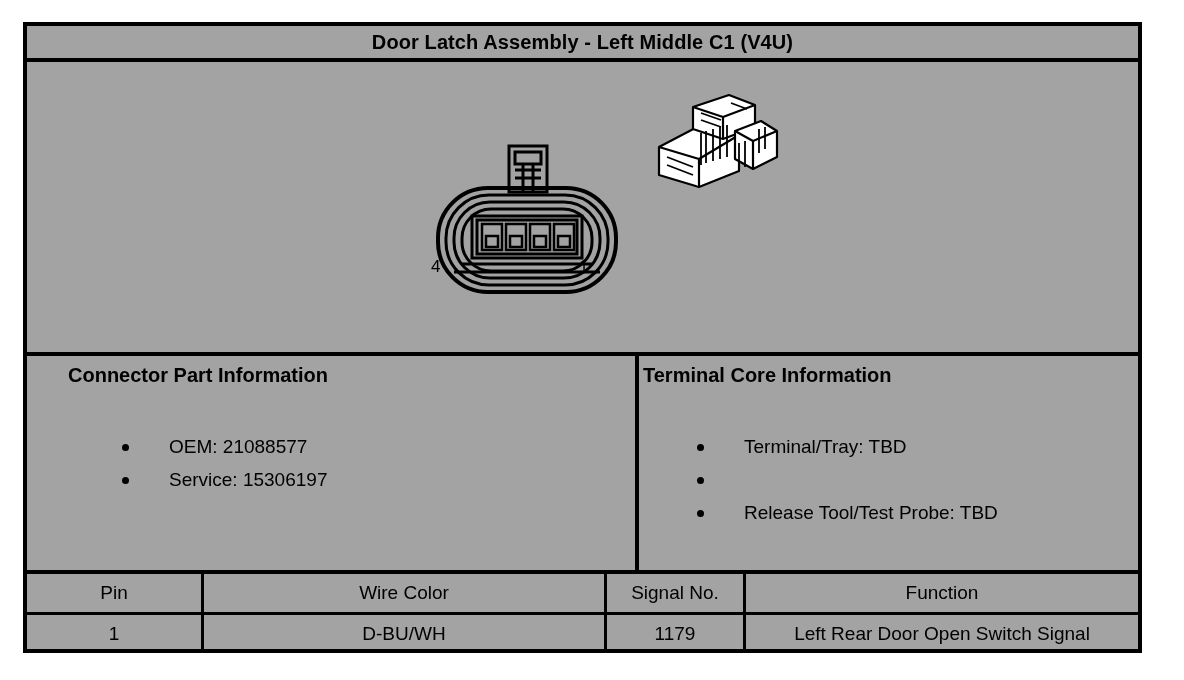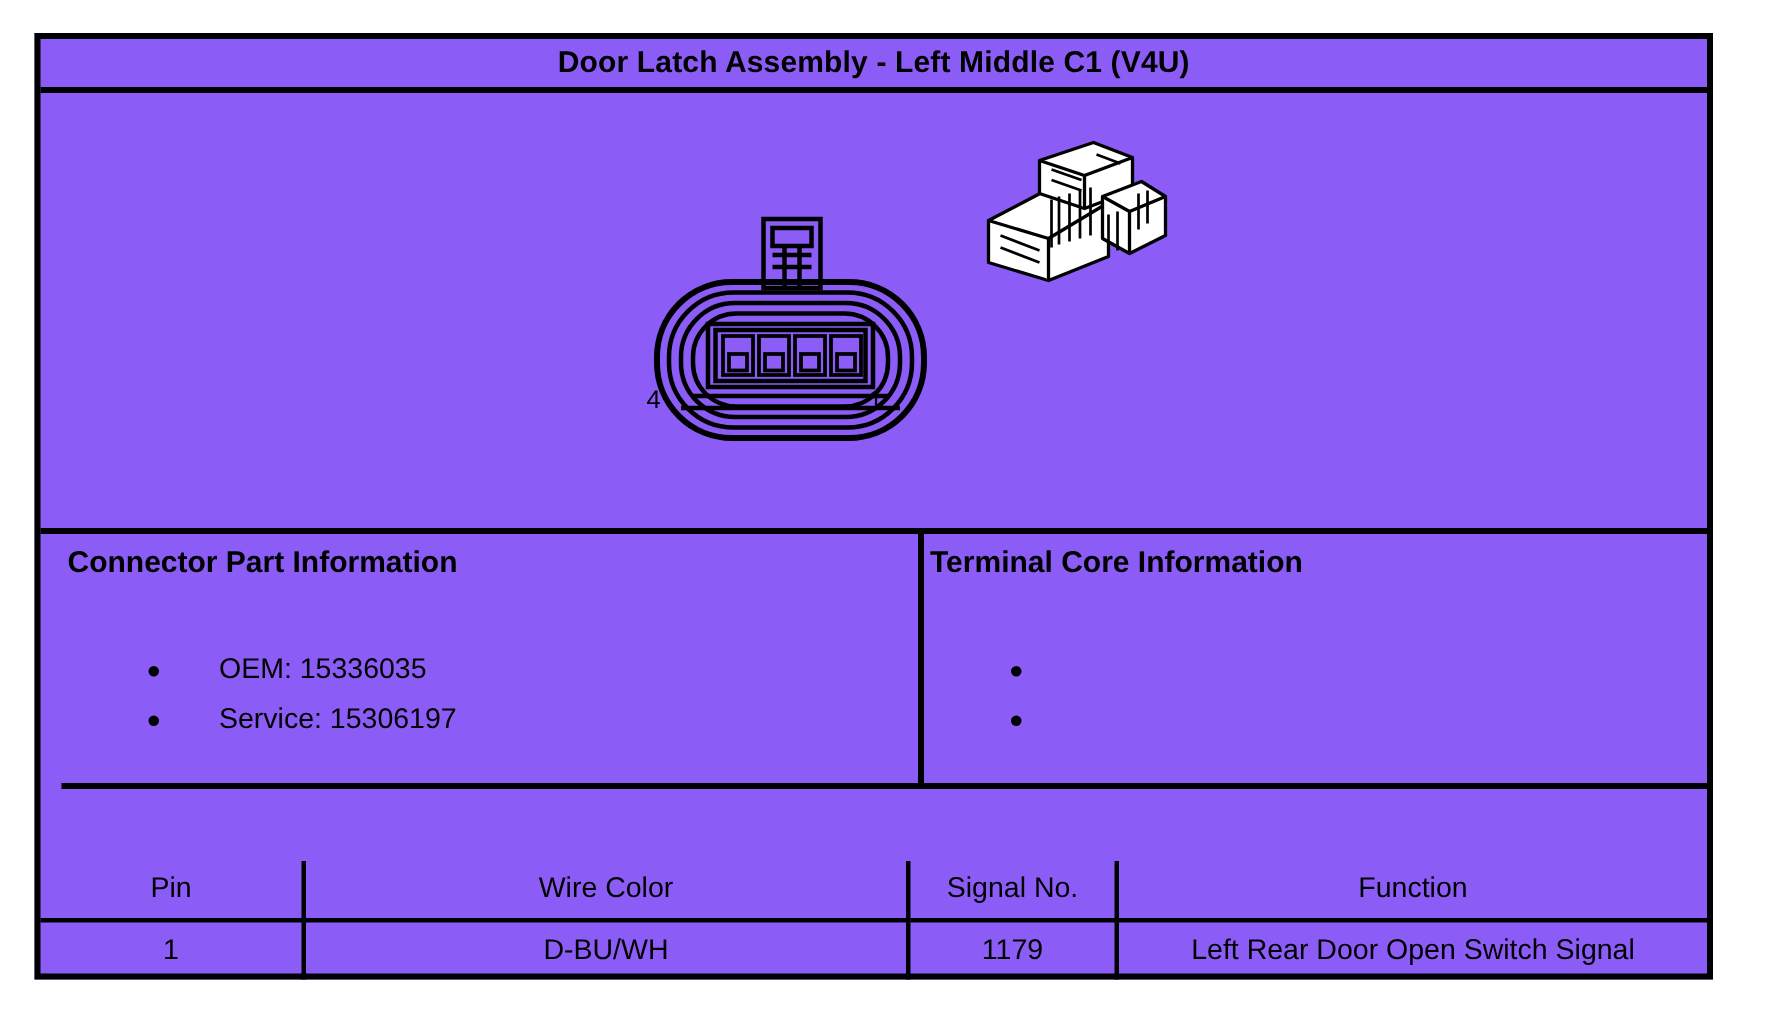--- a/index.html
+++ b/index.html
@@ -17,21 +17,21 @@
 
   
   #sheet {
     position: absolute;
     left: 23px;
     top: 22px;
     width: 1119px;
     height: 631px;
     border: 4px solid #000;
     box-sizing: border-box;
-    background: #8b5cf6;
+    background: #a3a3a3;
   }
 
   
   #title-bar {
     position: absolute;
     left: 0;
     top: 0;
     right: 0;
     height: 36px;
     border-bottom: 4px solid #000;
@@ -68,27 +68,28 @@
     font-size: 17px;
     font-family: "Liberation Sans", sans-serif;
     line-height: 1;
   }
   #pin-label-4 { left: 404px; top: 196px; }
   #pin-label-1 { left: 552px; top: 196px; }
 
   
   #info-band {
     position: absolute;
-    left: 14px;
+    left: 0;
     top: 330px;
     right: 0;
-    height: 170px;
+    height: 218px;
     border-bottom: 4px solid #000;
     box-sizing: border-box;
     display: flex;
+    padding-left: 37px;
   }
   #connector-info {
     width: 575px;
     border-right: 4px solid #000;
     box-sizing: border-box;
     position: relative;
   }
   #terminal-info {
     flex: 1;
     box-sizing: border-box;
@@ -258,37 +259,42 @@
     </svg>
   </div>
 
   <div id="info-band">
 
     <div id="connector-info">
       <div class="info-heading">Connector Part Information</div>
       <ul class="bullet-list">
         <li>
           <span class="bullet-dot"></span>
-          <span class="bullet-text">OEM: 15336035</span>
+          <span class="bullet-text">OEM: 21088577</span>
         </li>
         <li>
           <span class="bullet-dot"></span>
           <span class="bullet-text">Service: 15306197</span>
         </li>
       </ul>
     </div>
 
     <div id="terminal-info">
       <div class="info-heading">Terminal Core Information</div>
       <ul class="bullet-list">
         <li>
           <span class="bullet-dot"></span>
-        </li>
-        <li>
-          <span class="bullet-dot"></span>
+          <span class="bullet-text">Terminal/Tray: TBD</span>
+        </li>
+        <li>
+          <span class="bullet-dot"></span>
+        </li>
+        <li>
+          <span class="bullet-dot"></span>
+          <span class="bullet-text">Release Tool/Test Probe: TBD</span>
         </li>
       </ul>
     </div>
   </div>
 
   <table id="pin-table">
     <thead>
       <tr>
         <th class="col-pin">Pin</th>
         <th class="col-wire">Wire Color</th>

